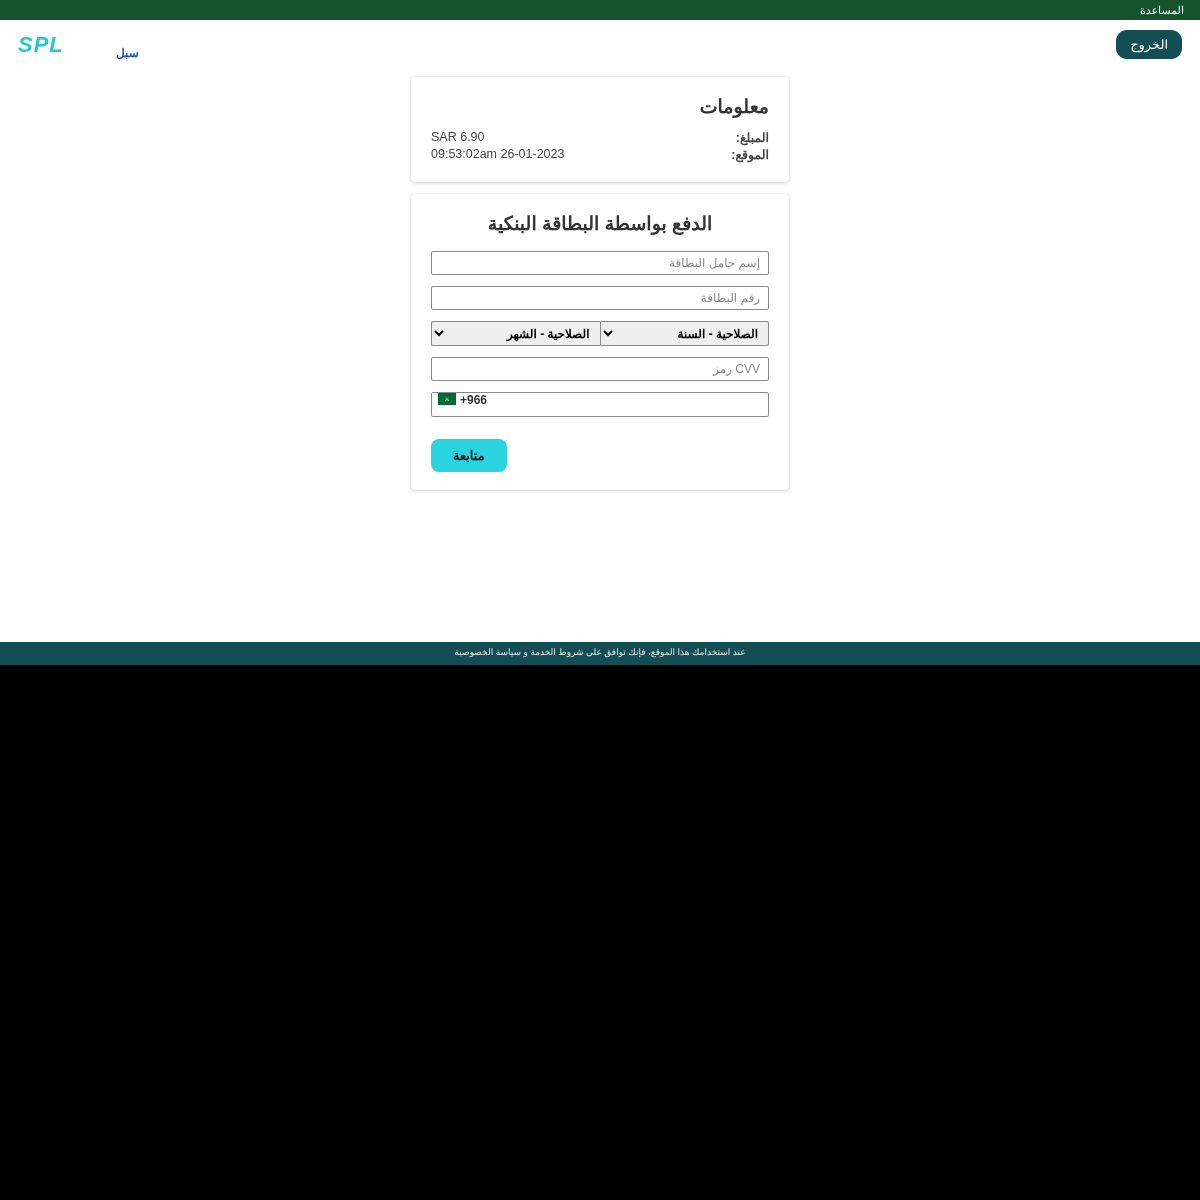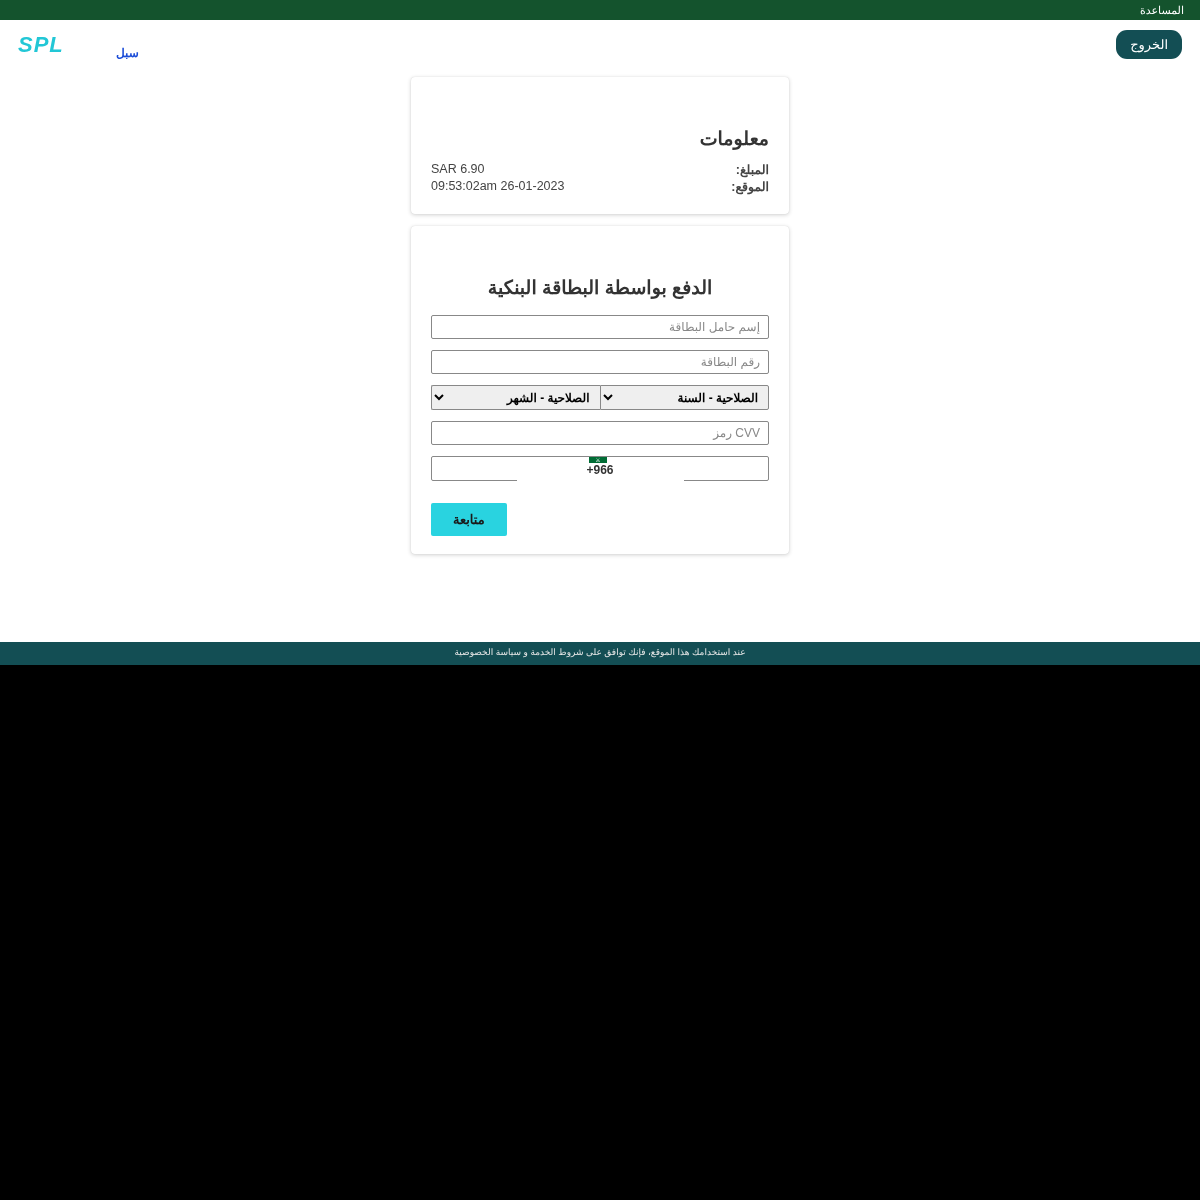--- a/index.html
+++ b/index.html
@@ -78,21 +78,20 @@
   padding: 18px 20px;
 }
 .card + .card {
   margin-top: 12px;
 }
 .card h2 {
   font-size: 19px;
   color: #333;
   margin-bottom: 12px;
   font-weight: bold;
-  margin-top: 32px;
 }
 .info-row {
   display: flex;
   justify-content: space-between;
   font-size: 12.5px;
   color: #444;
   margin-bottom: 2px;
 }
 .info-row .label {
   font-weight: bold;
@@ -136,28 +135,26 @@
   border-top-left-radius: 0;
   border-bottom-left-radius: 0;
 }
 .two-col .select:last-child {
   border-top-right-radius: 0;
   border-bottom-right-radius: 0;
   border-right: none;
 }
 .phone-row {
   display: flex;
-  align-items: center;
   border: 1px solid #888;
   border-radius: 2px;
   height: 25px;
   padding: 0 6px;
   margin-bottom: 22px;
   direction: ltr;
-  flex-direction: column;
 }
 .flag {
   width: 18px;
   height: 12px;
   background: #006c35;
   display: inline-flex;
   align-items: center;
   justify-content: center;
   margin-right: 4px;
 }
@@ -175,21 +172,21 @@
   flex: 1;
   border: none;
   outline: none;
   font-size: 12px;
   padding: 0 6px;
 }
 .continue-btn {
   background: #29d3e0;
   color: #1a1a1a;
   border: none;
-  border-radius: 2px;
+  border-radius: 8px;
   padding: 9px 22px;
   font-size: 13px;
   font-weight: bold;
   cursor: pointer;
   float: left;
 }
 .clearfix::after {
   content: "";
   display: table;
   clear: both;

